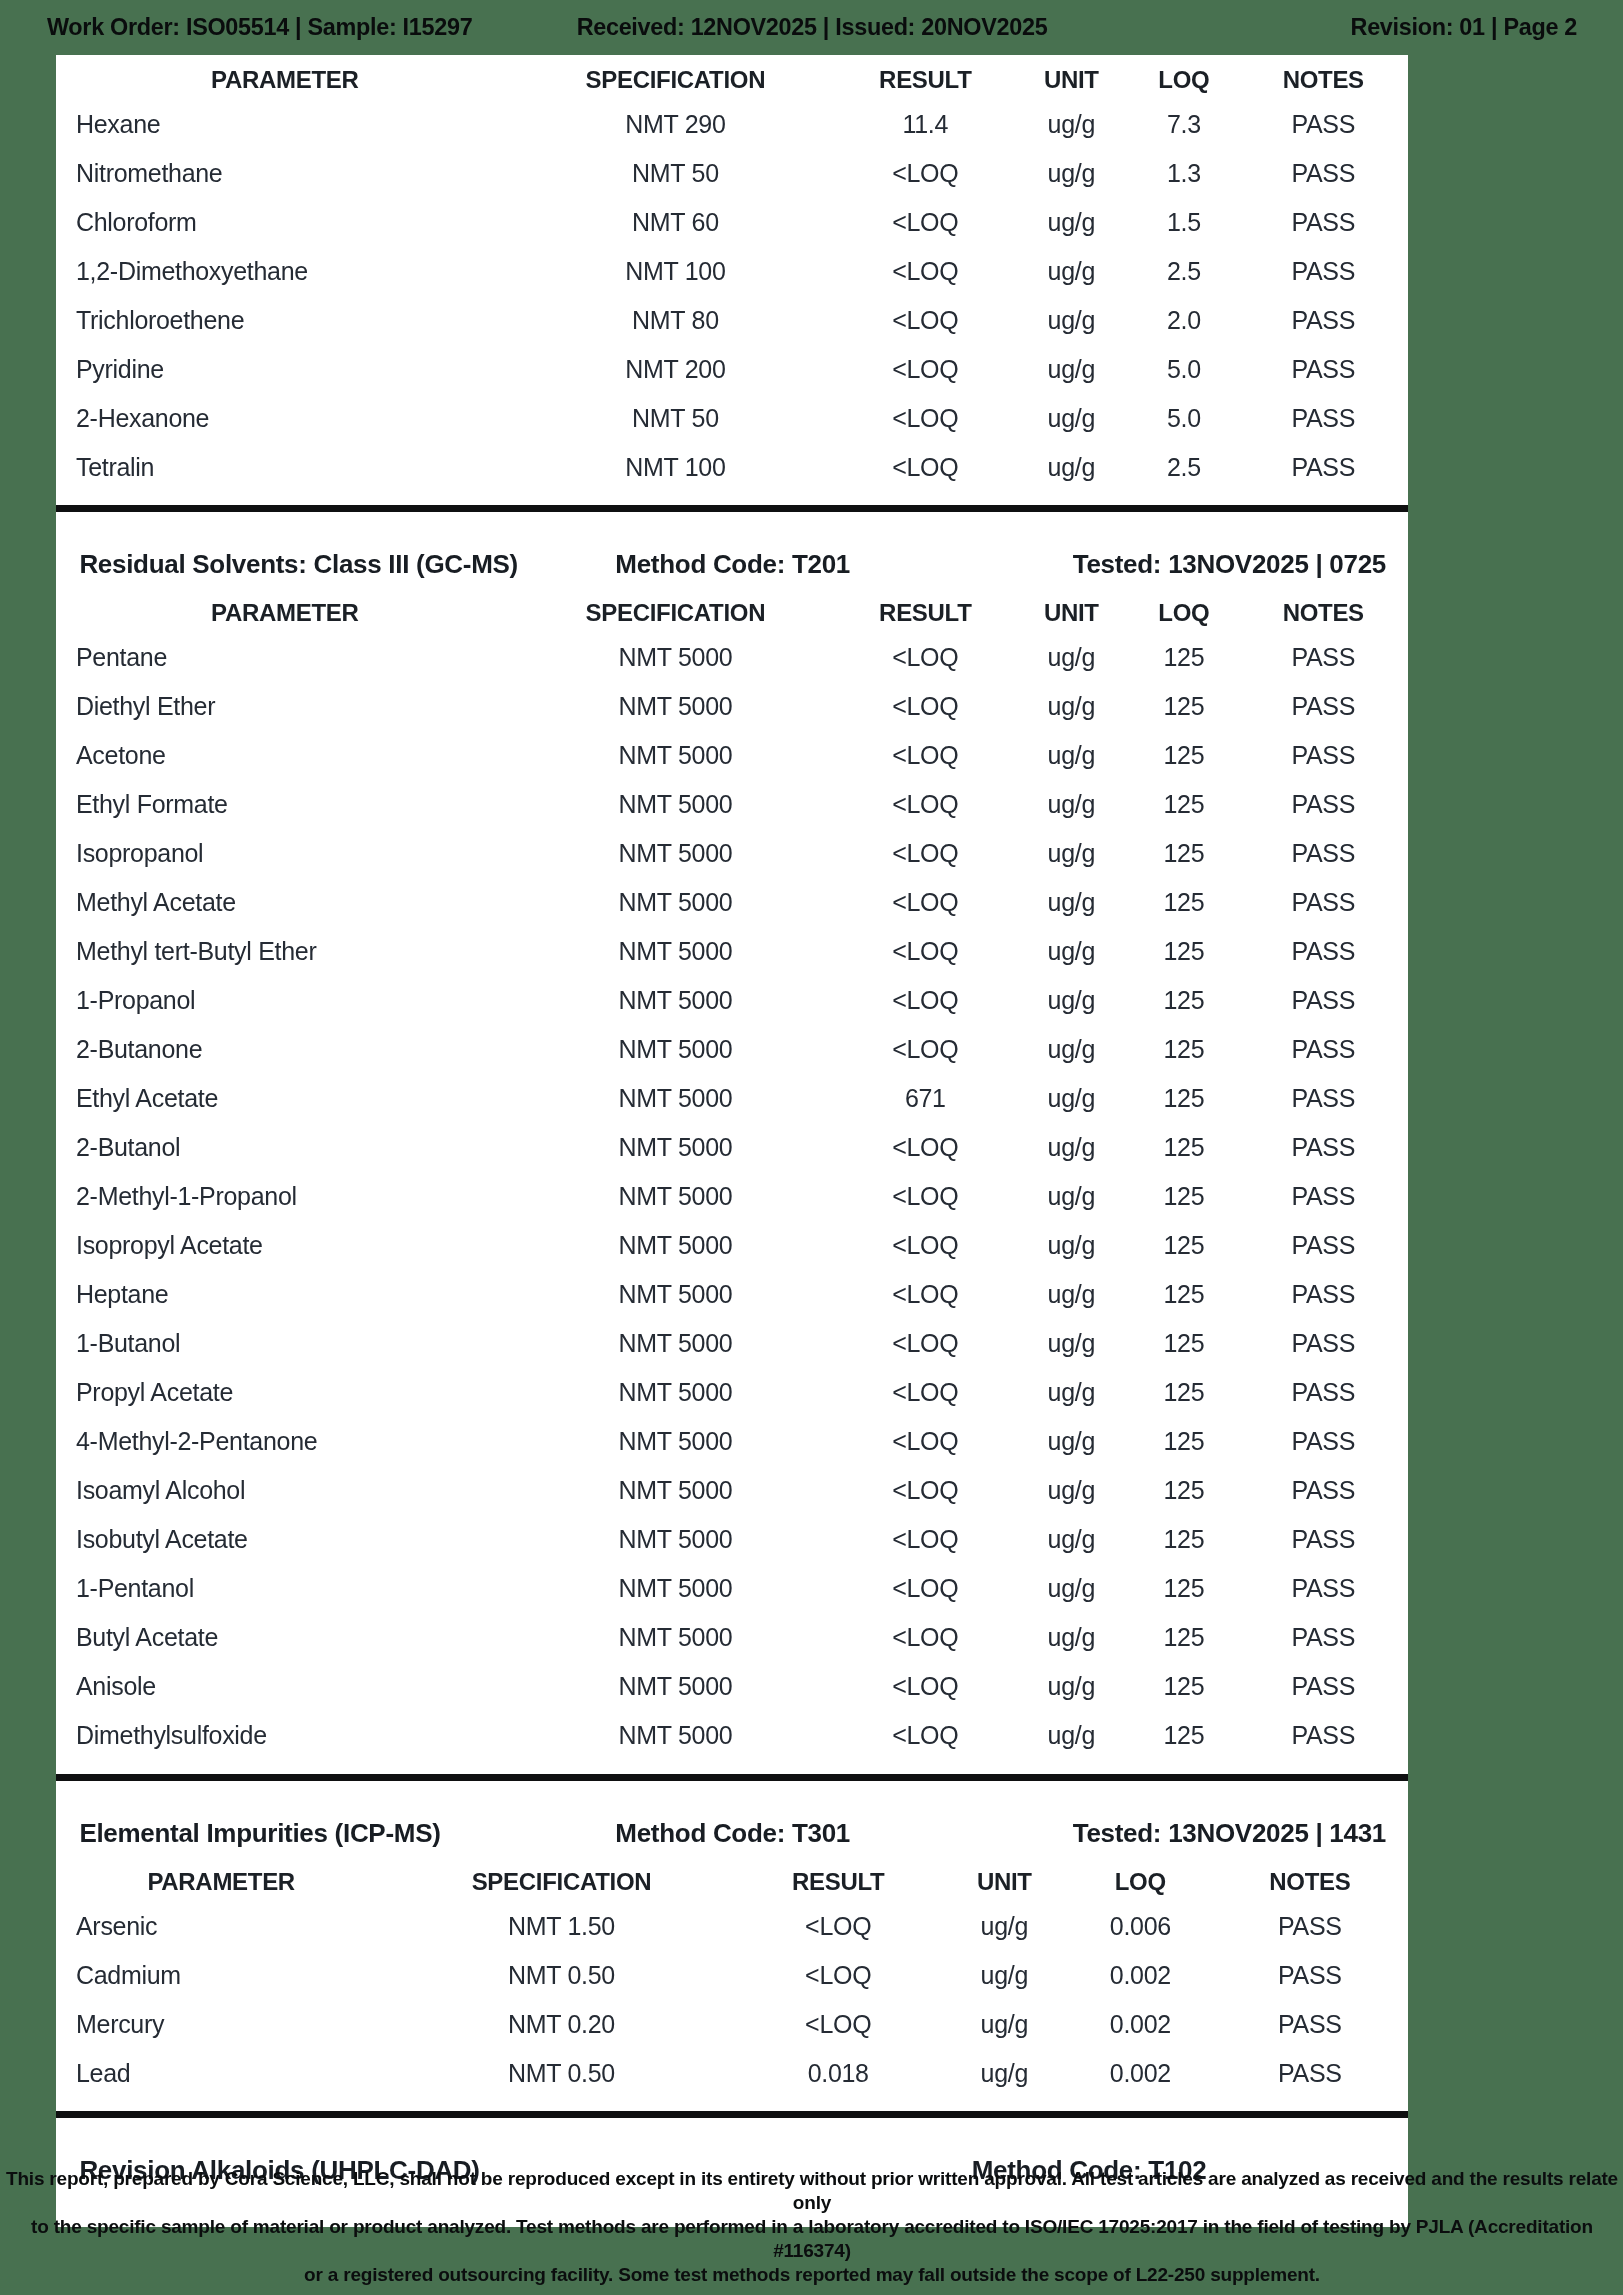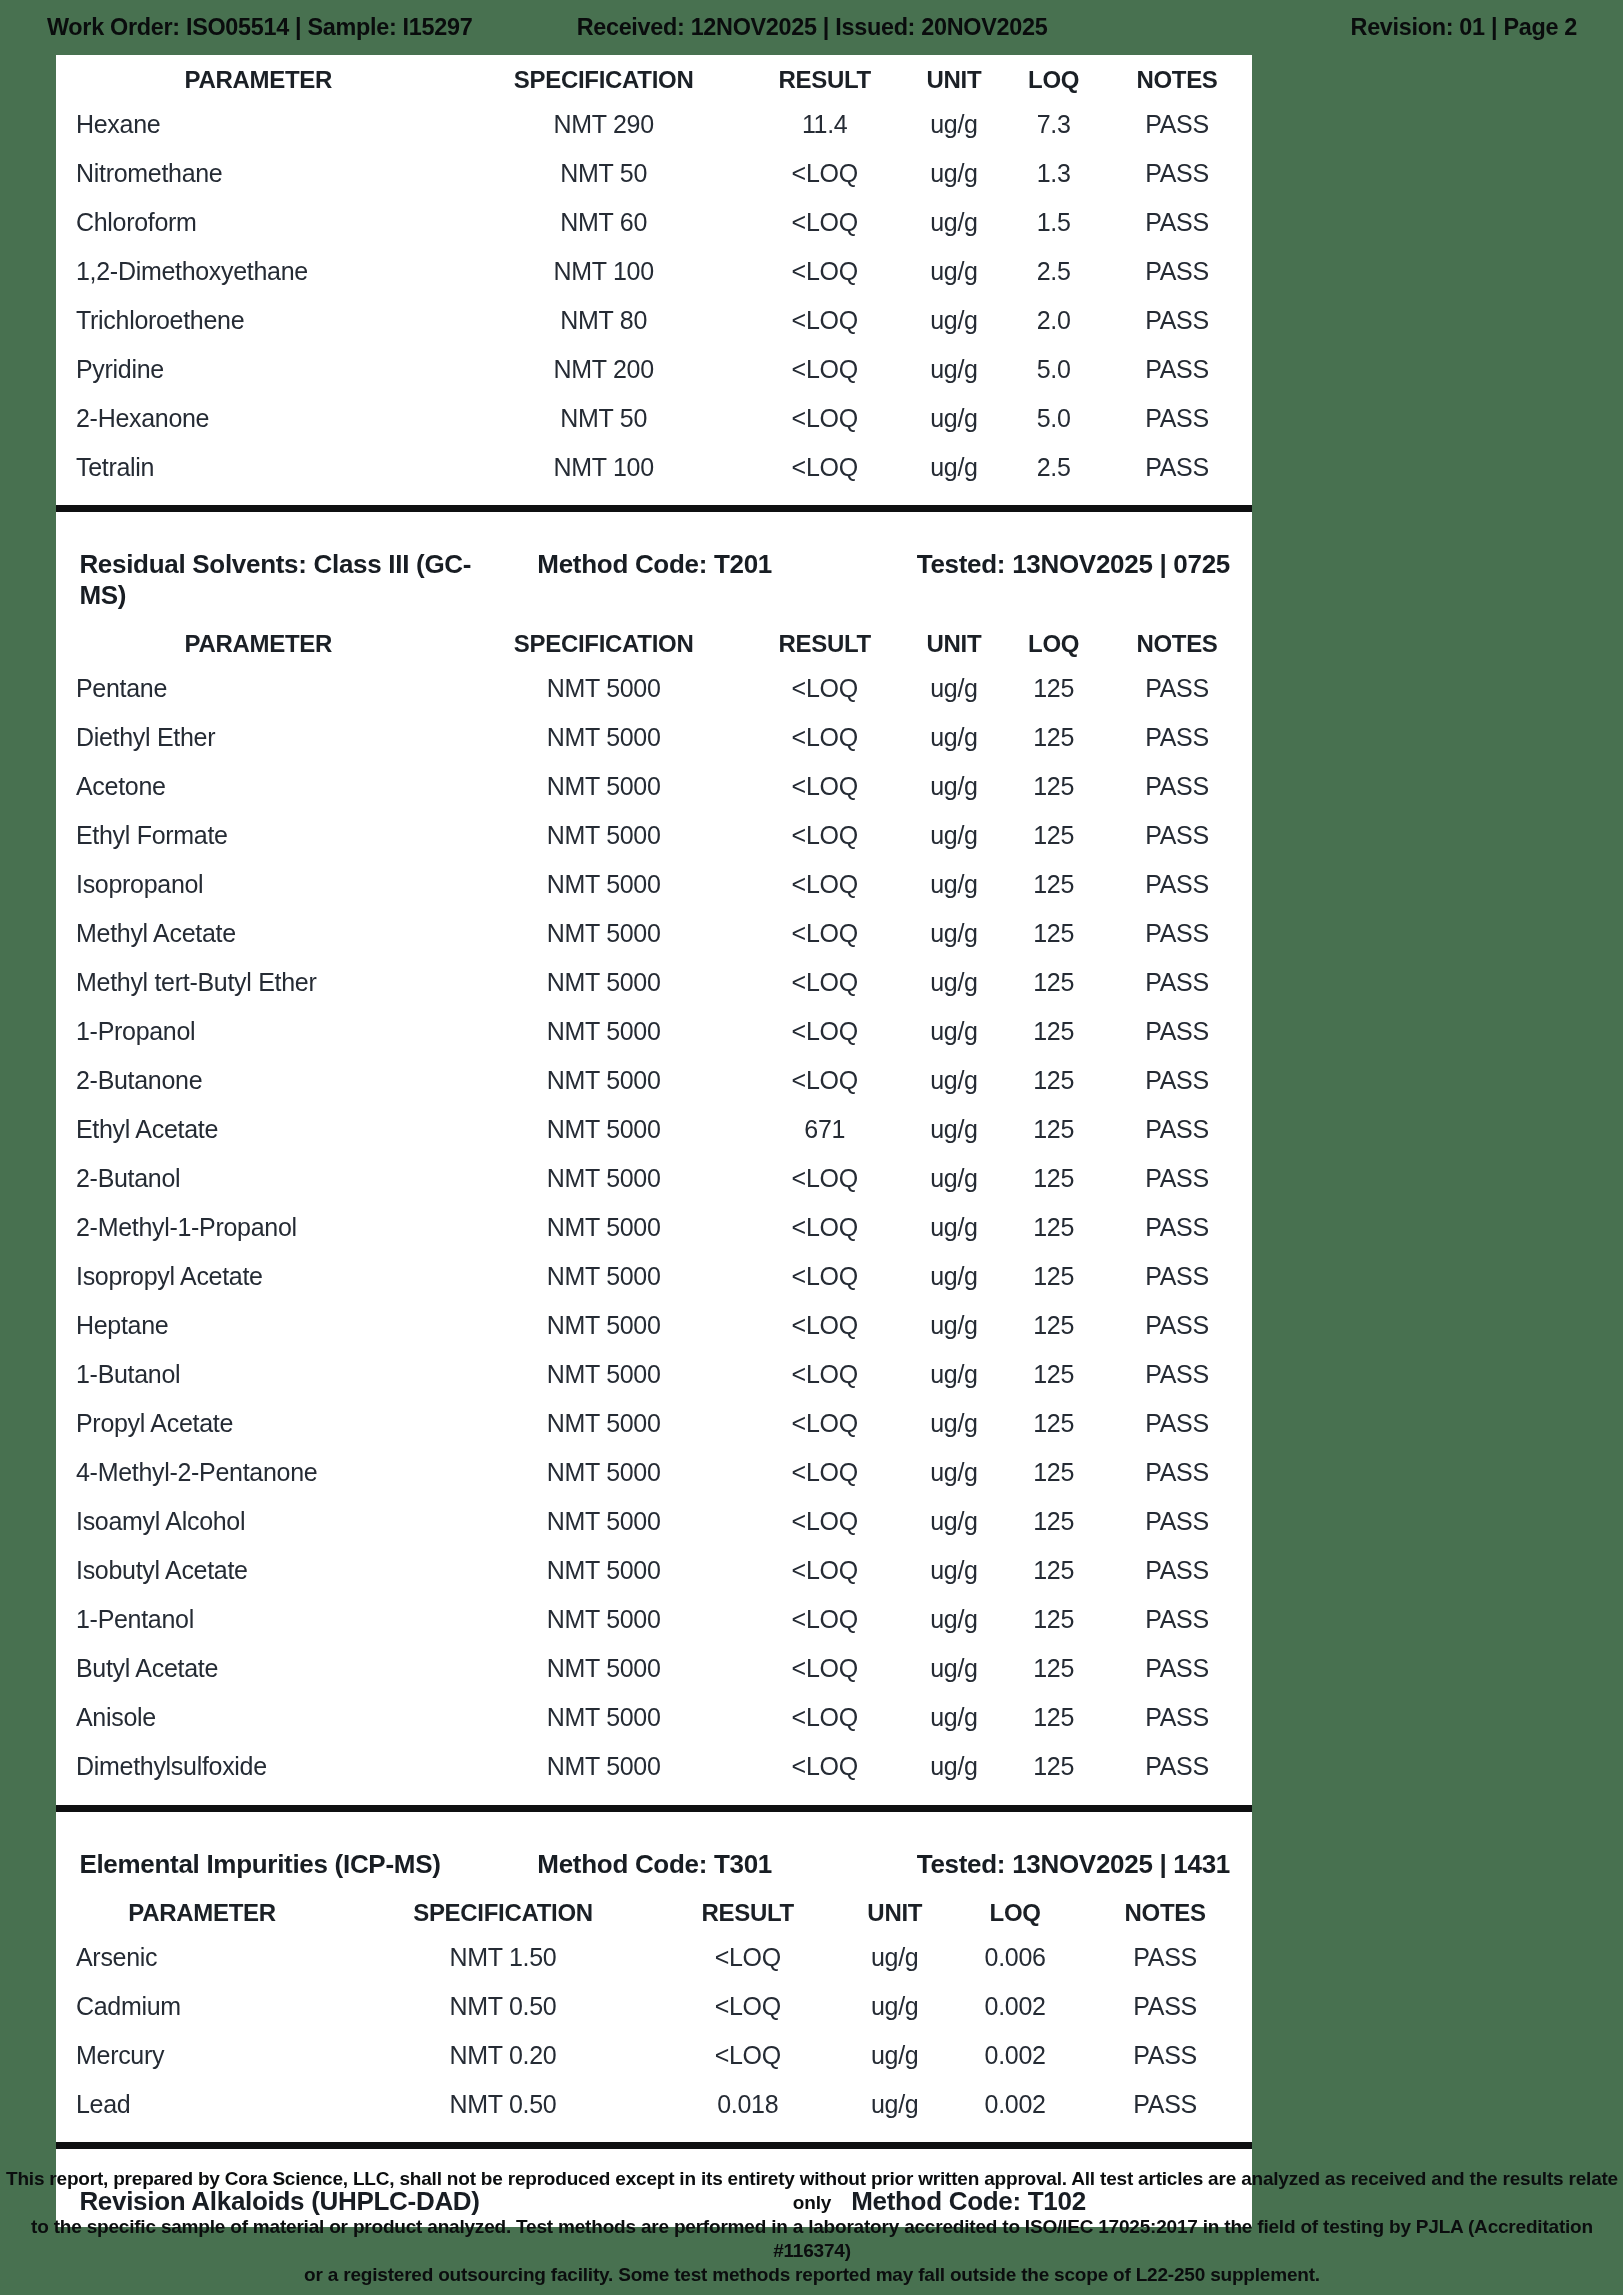--- a/index.html
+++ b/index.html
@@ -26,21 +26,21 @@
     color: #0a0c0d;
     letter-spacing: -0.3px;
   }
   .topbar .tb-left  { flex: 1; text-align: left; }
   .topbar .tb-mid   { flex: 1.4; text-align: center; }
   .topbar .tb-right { flex: 1; text-align: right; }
 
   
   .page {
     margin: 0 56px;
-    width: 1196px;
+    width: 1352px;
     height: 2172px;
     background: #ffffff;
     box-sizing: border-box;
     padding-top: 5px;
     overflow: hidden;
   }
 
   
   table.data {
     width: 100%;

